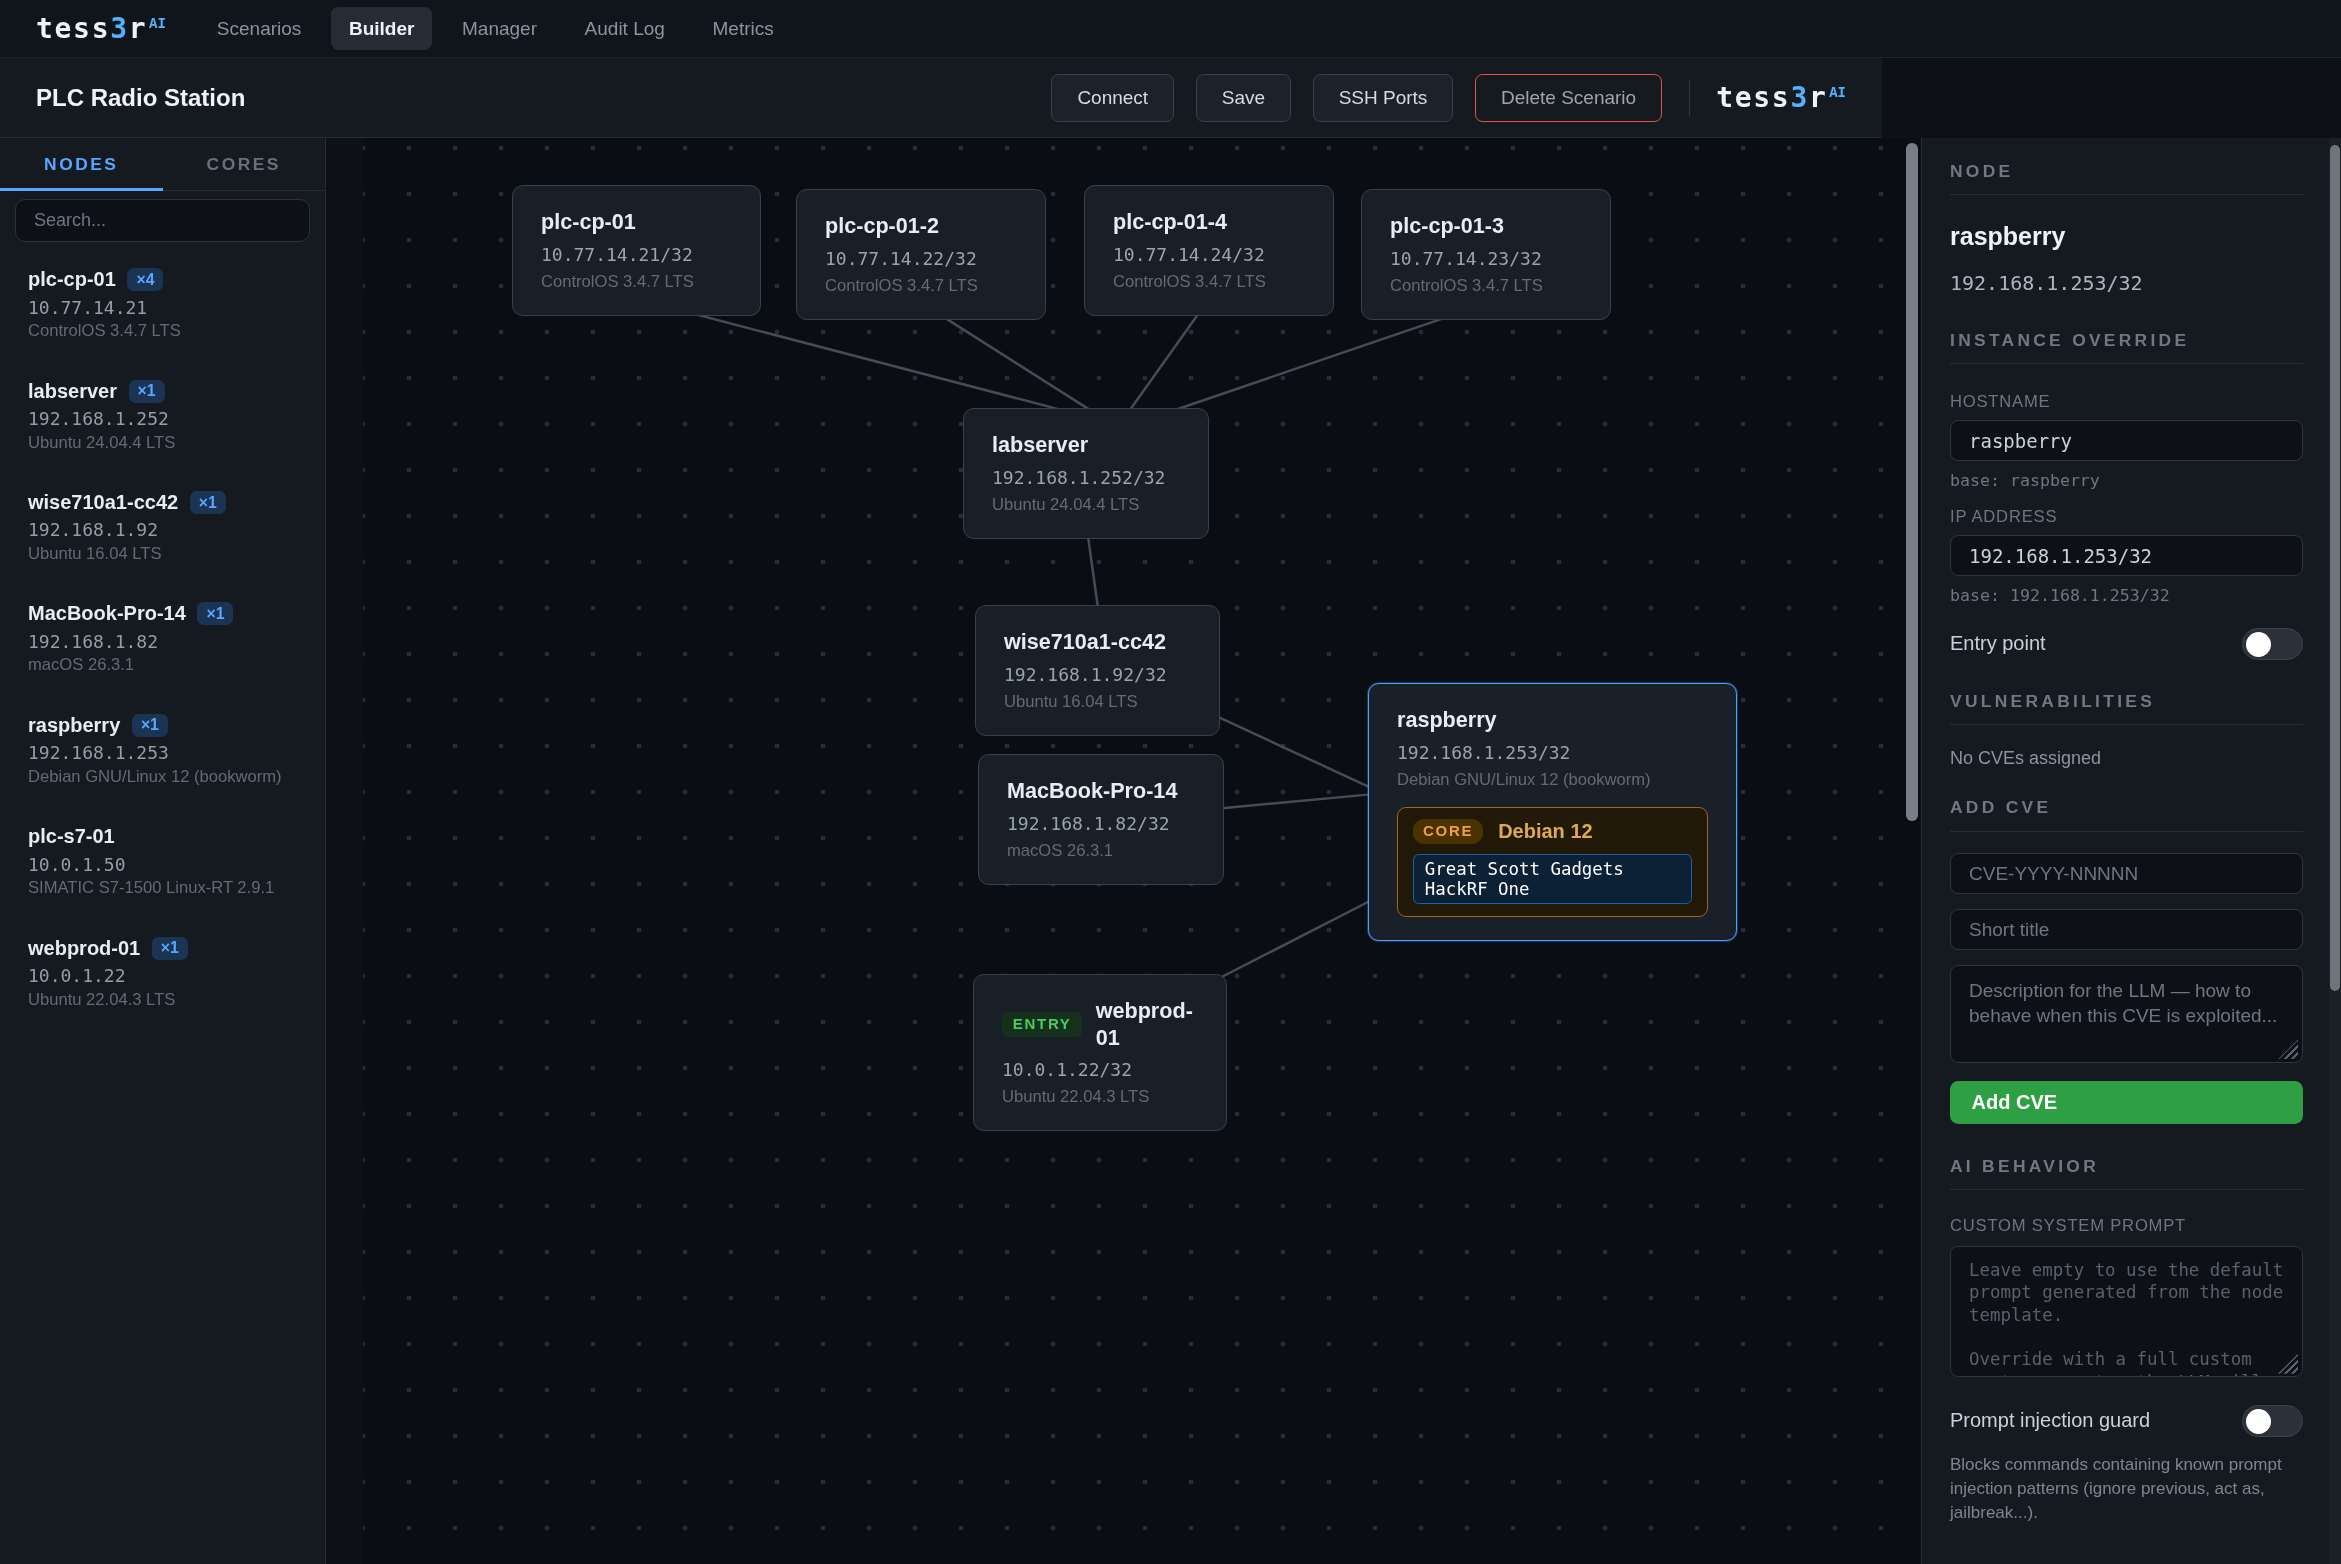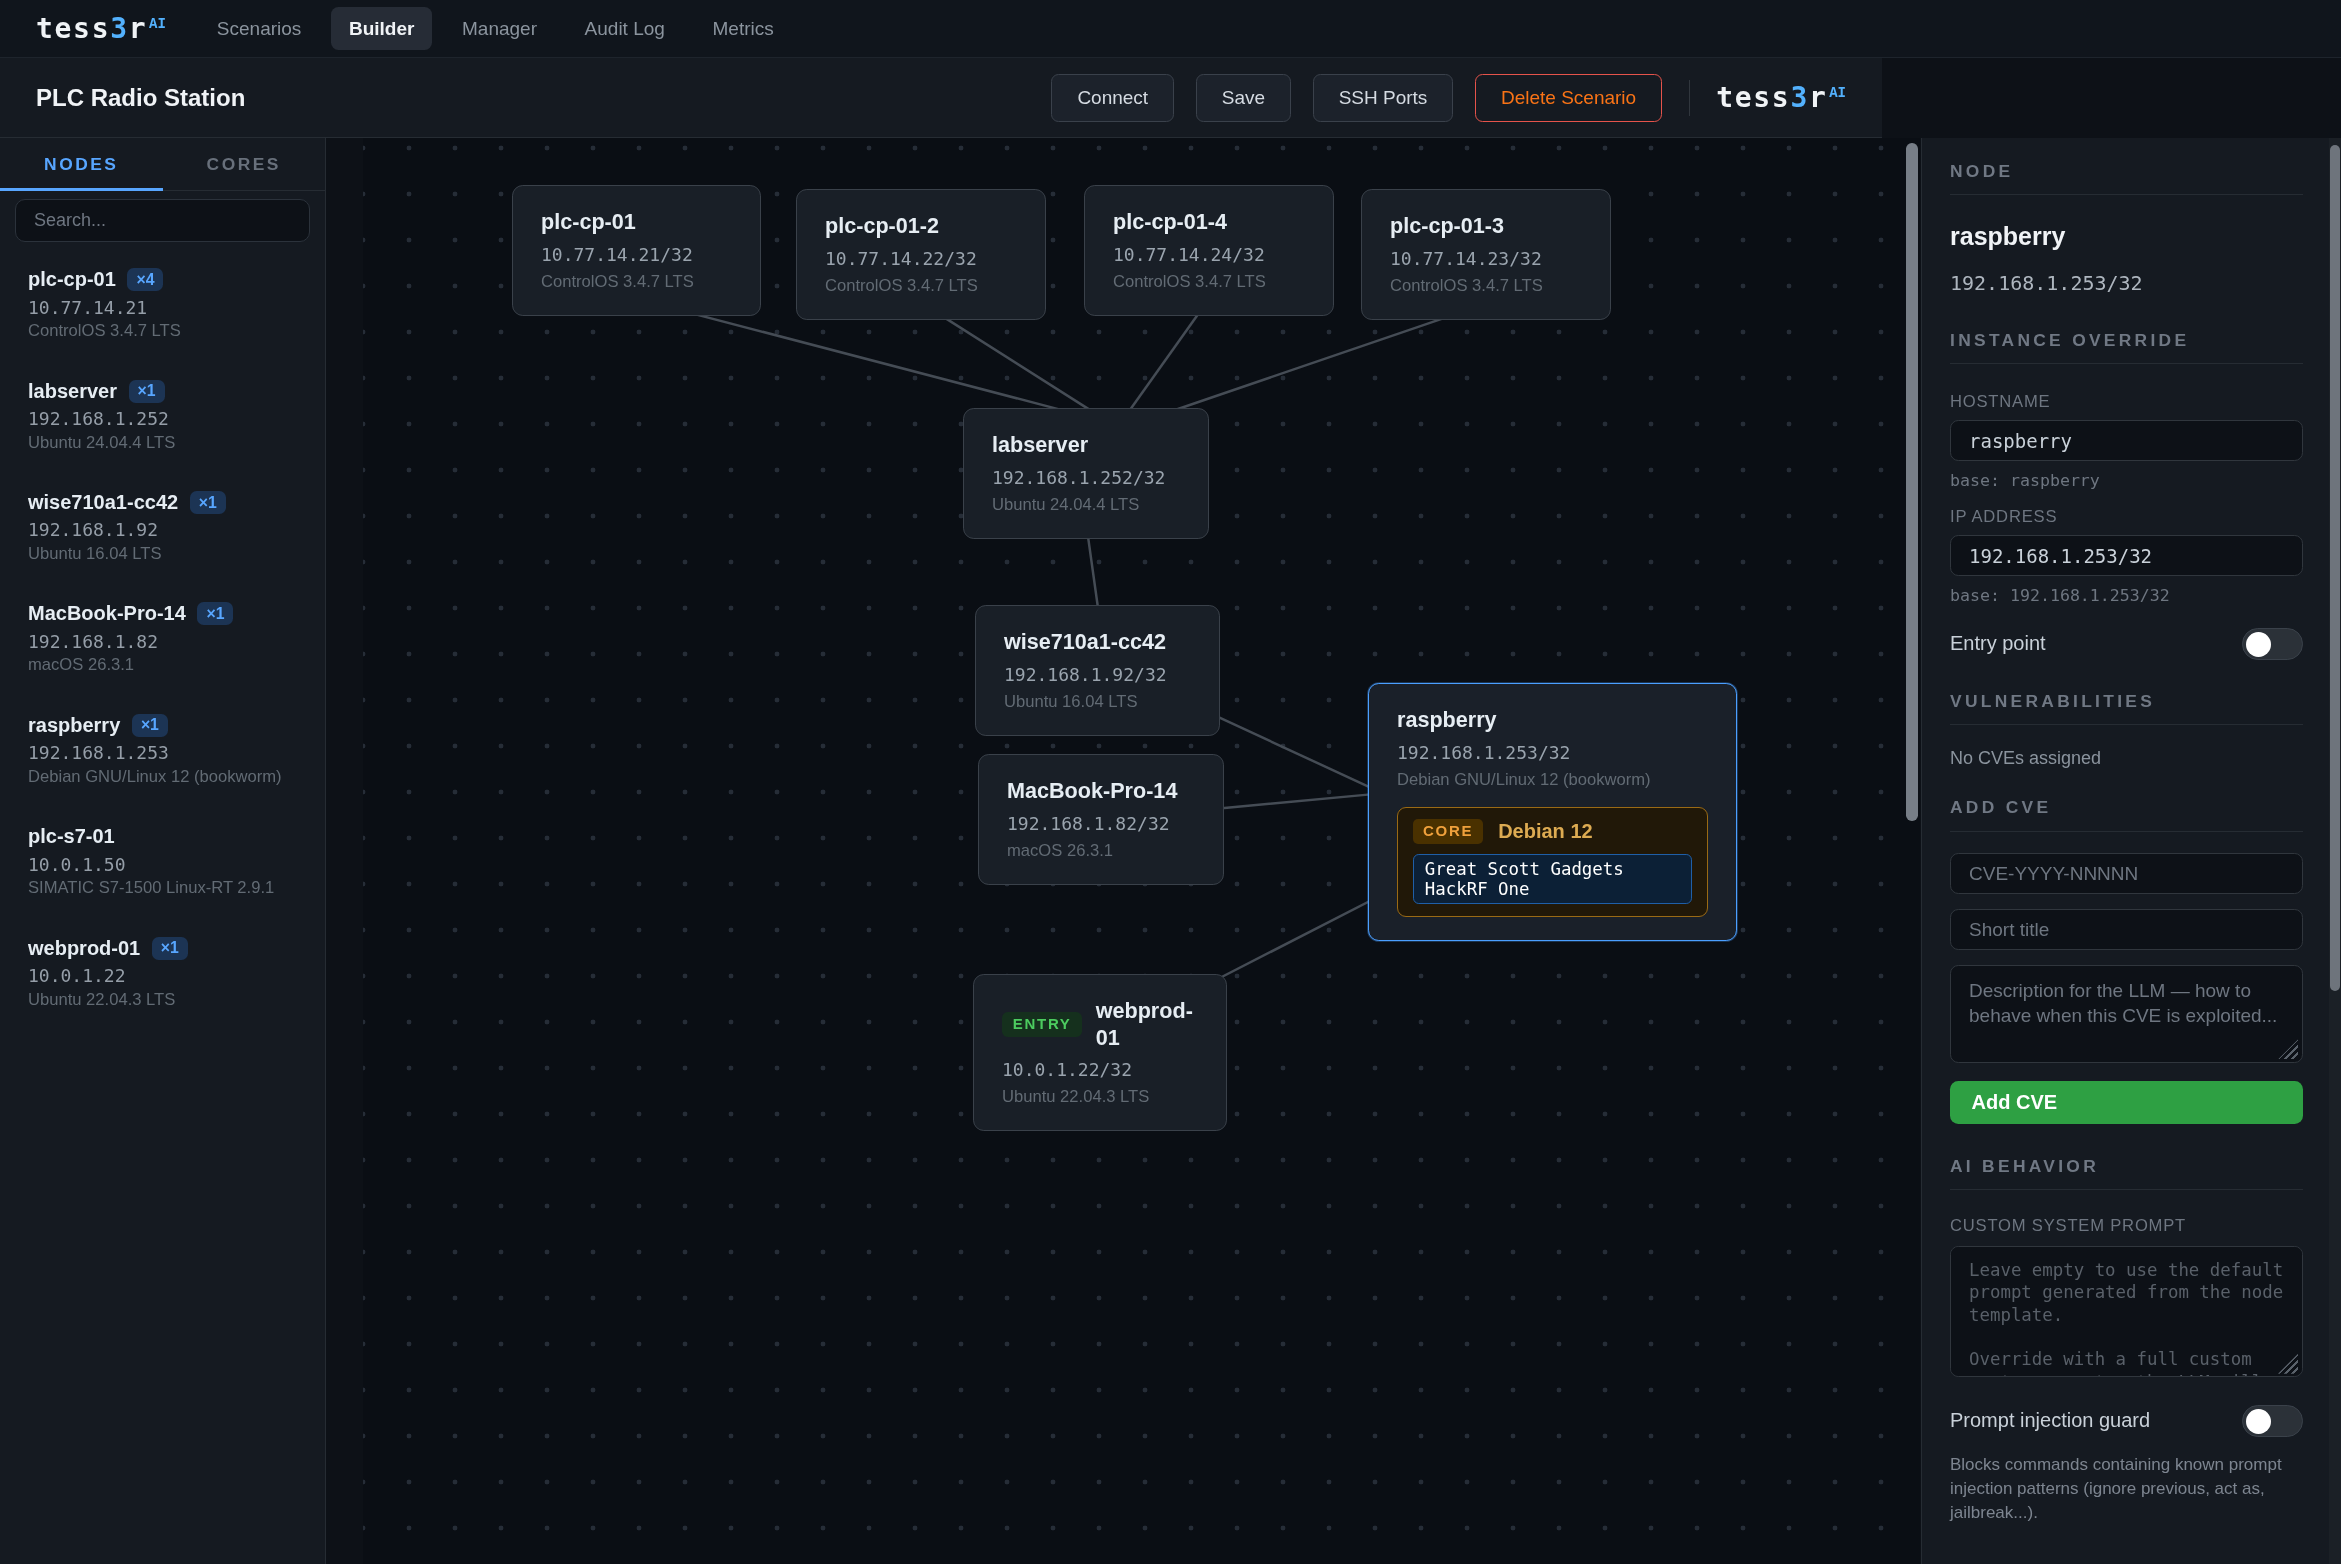--- a/index.html
+++ b/index.html
@@ -16,21 +16,21 @@
   .nav-item { font-size:19px; color:#8b949e; padding:10.8px 18px; border-radius:7.5px; cursor:default; }
   .nav-item.active { color:#f0f3f6; background:#262c36; font-weight:bold; }
 
   
   .header { position:absolute; left:0; top:58px; width:1882px; height:80px; background:#151a21;
     border-bottom:0.8px solid #262c33; display:flex; align-items:center; padding:0 36px; z-index:20;gap:20px; }
   .page-title { font-size:24px; font-weight:bold; color:#f0f3f6; }
   .header-right { margin-left:auto; display:flex; align-items:center; gap:21.6px; }
   .hbtn { height:48px; padding:0 25px; display:flex; align-items:center; border-radius:7.5px;
     border:0.8px solid #3a414b; background:#1c222b; color:#d5dbe2; font-size:19px; }
-  .hbtn.danger { background:transparent; border:0.8px solid #e5534b; color:#f97316; }
+  .hbtn.danger { background:transparent; border:0.8px solid #e5534b; color:#a3a3a3; }
   .hdr-divider { width:0.8px; height:36px; background:#30363d; margin:0 5px; }
 
   
   .sidebar { position:absolute; left:0; top:138px; width:326px; height:1426px; background:#151a21;
     border-right:0.8px solid #262c33; overflow:hidden; }
   .tabs { display:flex; height:53px; border-bottom:0.8px solid #262c33; }
   .tab { flex:1; display:flex; align-items:center; justify-content:center; font-size:17.4px;
     font-weight:bold; letter-spacing:2.5px; color:#68707b; position:relative; }
   .tab.active { color:#58a6ff; }
   .tab.active::after { content:""; position:absolute; left:0; right:0; bottom:-0.8px; height:3.3px; background:#58a6ff; }
@@ -55,21 +55,21 @@
     padding:23px 28px; cursor:default; }
   .gnode .gtitle { font-size:21.6px; font-weight:bold; color:#e6edf3; line-height:26.5px; display:flex; align-items:center; gap:13.3px; }
   .gnode .gip { font-family:"DejaVu Sans Mono",monospace; font-size:18px; color:#9aa4ae; margin-top:8.3px; line-height:21.6px; }
   .gnode .gos { font-size:16.6px; color:#626b74; margin-top:6.6px; line-height:20px; }
   .gnode.selected { border:1.7px solid #4b9fff; box-shadow:0 0 0 0.8px rgba(75,159,255,.35); background:#1a2029; }
   .entry-badge { font-size:15px; font-weight:bold; letter-spacing:1.7px; color:#4ccb5f; background:#15301d;
     border-radius:5.8px; padding:4.1px 10.8px; line-height:16.6px; }
   .core-box { margin-top:16.6px; background:#211808; border:1.7px solid #9a6a14; border-radius:9px; padding:11.6px 15px; }
   .core-row { display:flex; align-items:center; gap:15px; }
   .core-badge { font-size:15px; font-weight:bold; letter-spacing:1.7px; color:#f0a13c; background:#4a3100;
-    border-radius:5px; padding:4.1px 10px; line-height:16.6px; }
+    border-radius:11px; padding:4.1px 10px; line-height:16.6px; }
   .core-os { font-size:20px; font-weight:bold; color:#ddab52; }
   .dev-tag { margin-top:10px; display:inline-block; font-family:"DejaVu Sans Mono",monospace; font-size:17.4px;
     color:#ffffff; background:#0c2036; border:0.8px solid #1f5fa8; border-radius:5.8px; padding:4.1px 10.8px; }
 
   
   .canvas-sb { position:absolute; right:2.5px; top:5px; width:11.6px; height:678px; background:#8b929b;
     opacity:.85; border-radius:5.8px; }
 
   
   .panel { position:absolute; left:1921px; top:138px; width:410px; height:1426px; background:#151a21;

